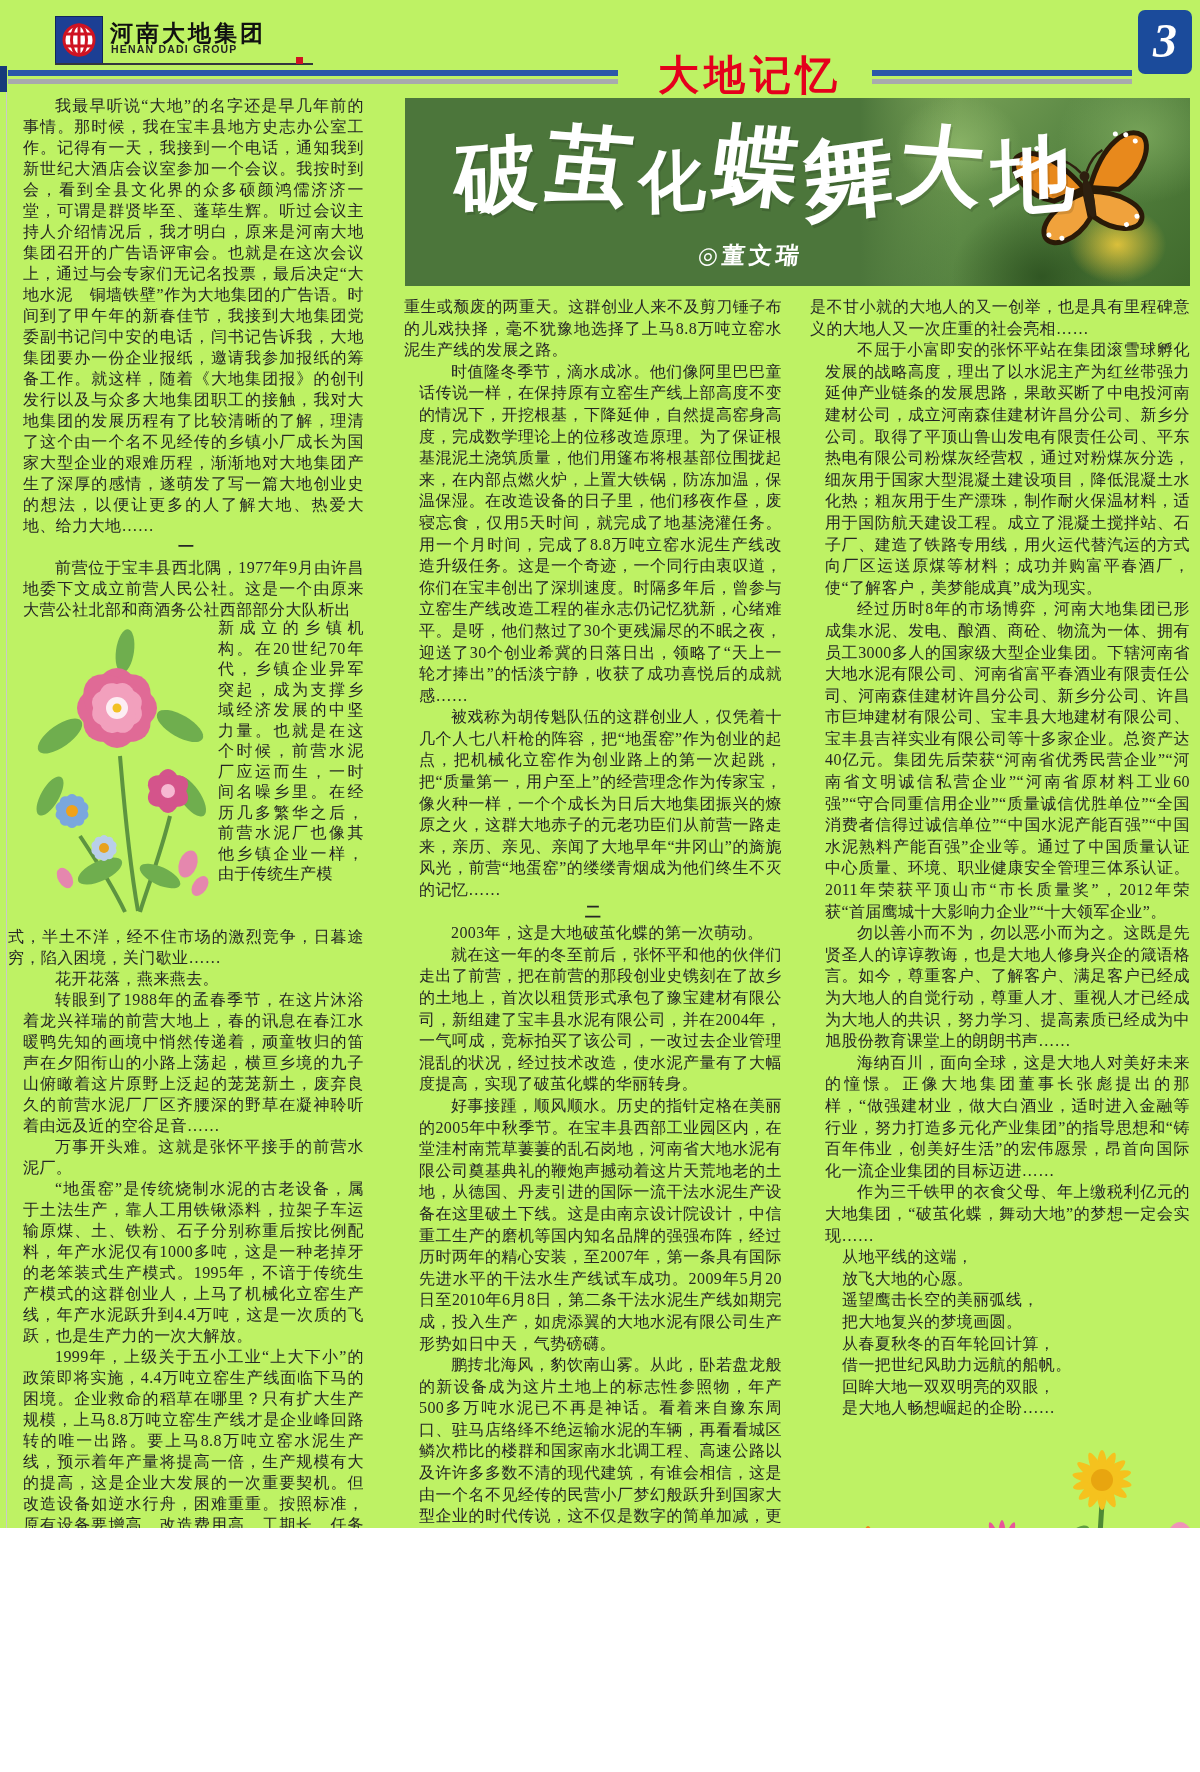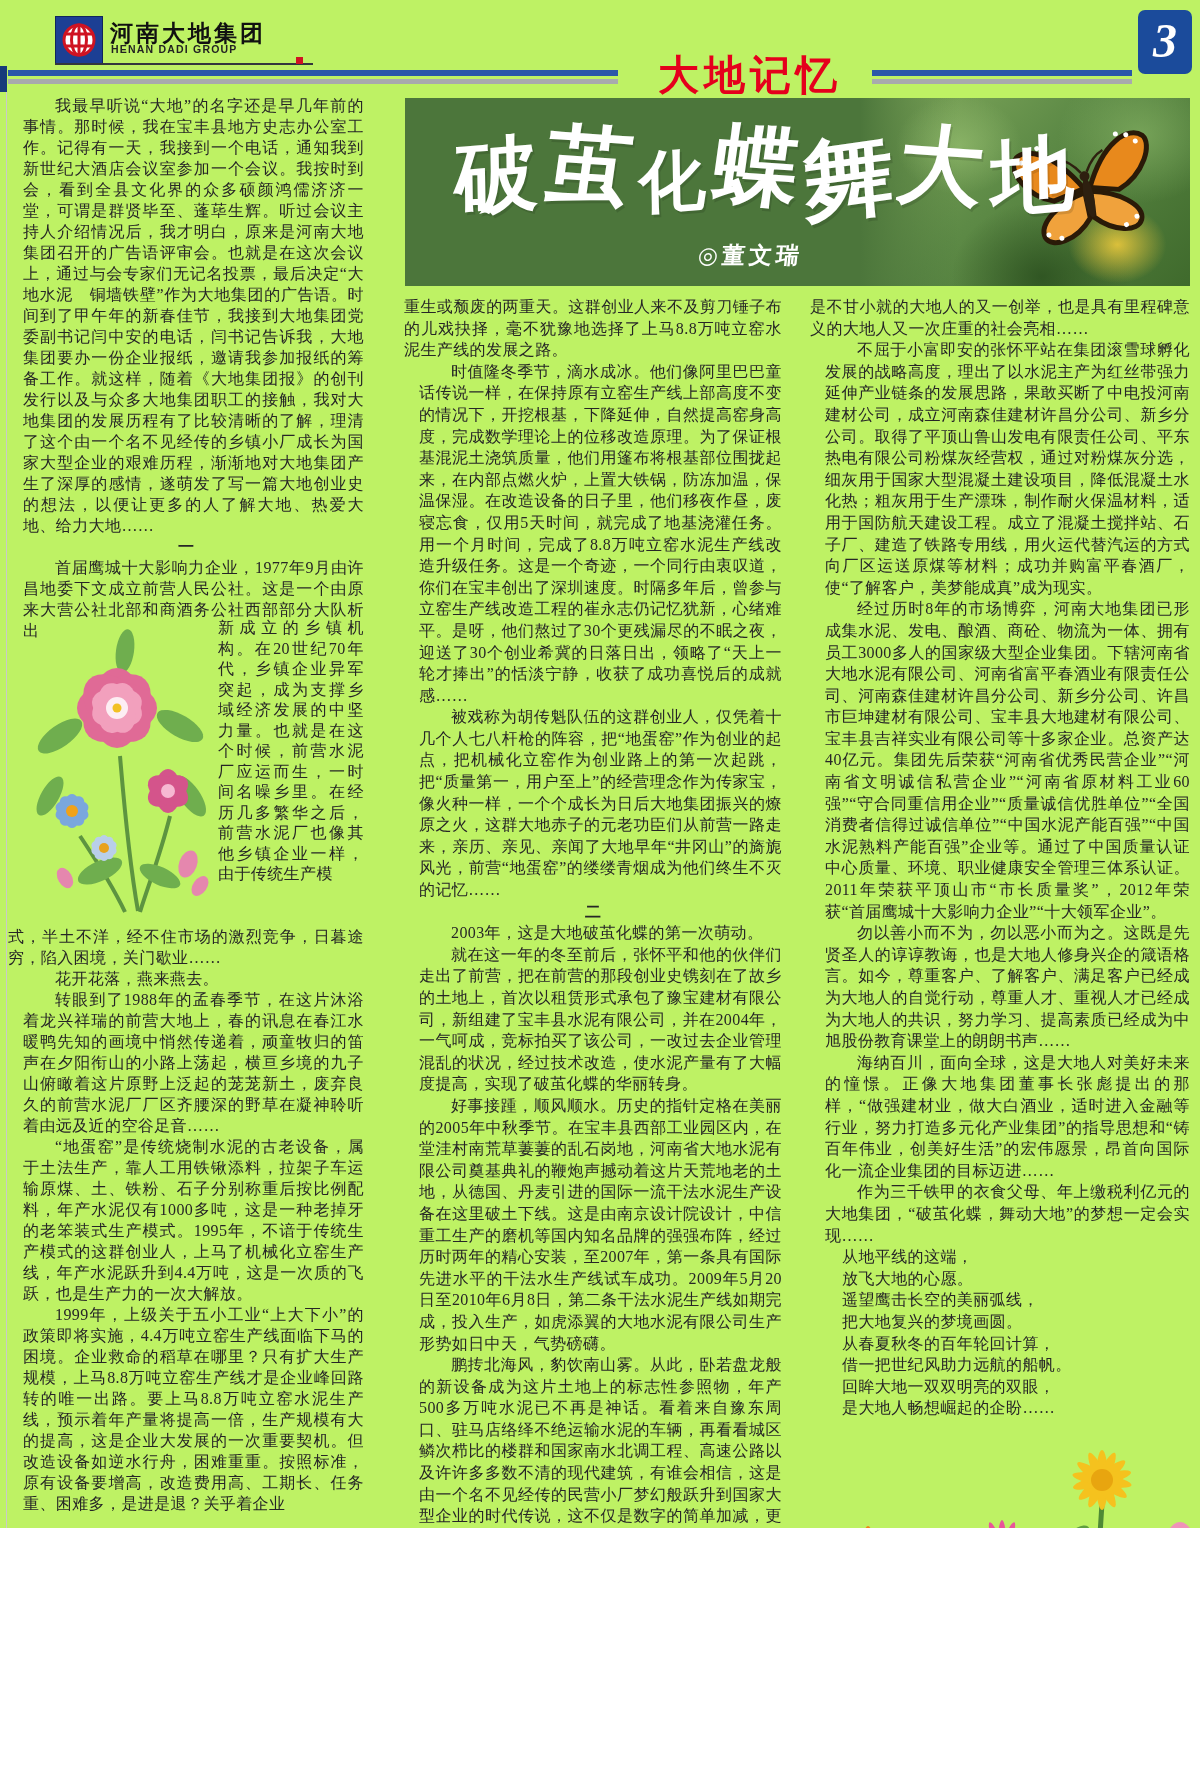--- a/index.html
+++ b/index.html
@@ -127,29 +127,30 @@
         </svg>
       </span>
     </div>
     <div id="calli-title"><span>破</span><span>茧</span><span>化</span><span>蝶</span><span>舞</span><span>大</span><span>地</span></div>
     <div id="byline">◎董文瑞</div>
   </div>
 
   <div class="abs col" id="col-left-a">
       <p class="para indent">我最早听说“大地”的名字还是早几年前的事情。那时候，我在宝丰县地方史志办公室工作。记得有一天，我接到一个电话，通知我到新世纪大酒店会议室参加一个会议。我按时到会，看到全县文化界的众多硕颜鸿儒济济一堂，可谓是群贤毕至、蓬荜生辉。听过会议主持人介绍情况后，我才明白，原来是河南大地集团召开的广告语评审会。也就是在这次会议上，通过与会专家们无记名投票，最后决定“大地水泥　铜墙铁壁”作为大地集团的广告语。时间到了甲午年的新春佳节，我接到大地集团党委副书记闫中安的电话，闫书记告诉我，大地集团要办一份企业报纸，邀请我参加报纸的筹备工作。就这样，随着《大地集团报》的创刊发行以及与众多大地集团职工的接触，我对大地集团的发展历程有了比较清晰的了解，理清了这个由一个名不见经传的乡镇小厂成长为国家大型企业的艰难历程，渐渐地对大地集团产生了深厚的感情，遂萌发了写一篇大地创业史的想法，以便让更多的人了解大地、热爱大地、给力大地……</p>
       <p class="marker">一</p>
-      <p class="para indent">首届鹰城十大影响力企业，1977年9月由许昌地委下文成立前营人民公社。这是一个由原来大营公社北部和商酒务公社西部部分大队析出</p>
+      <p class="para indent">前营位于宝丰县西北隅，1977年9月由许昌地委下文成立前营人民公社。这是一个由原来大营公社北部和商酒务公社西部部分大队析出</p>
     </div>
   <div class="abs col" id="col-left-b">
       <p class="para">新成立的乡镇机构。在20世纪70年代，乡镇企业异军突起，成为支撑乡域经济发展的中坚力量。也就是在这个时候，前营水泥厂应运而生，一时间名噪乡里。在经历几多繁华之后，前营水泥厂也像其他乡镇企业一样，由于传统生产模</p>
     </div>
   <div class="abs col" id="col-left-c">
       <p class="para">式，半土不洋，经不住市场的激烈竞争，日暮途穷，陷入困境，关门歇业……</p>
       <p class="para indent">花开花落，燕来燕去。</p>
       <p class="para indent">转眼到了1988年的孟春季节，在这片沐浴着龙兴祥瑞的前营大地上，春的讯息在春江水暖鸭先知的画境中悄然传递着，顽童牧归的笛声在夕阳衔山的小路上荡起，横亘乡境的九子山俯瞰着这片原野上泛起的茏茏新土，废弃良久的前营水泥厂厂区齐腰深的野草在凝神聆听着由远及近的空谷足音……</p>
+      <p class="para indent">万事开头难。这就是张怀平接手的前营水泥厂。</p>
       <p class="para indent">“地蛋窑”是传统烧制水泥的古老设备，属于土法生产，靠人工用铁锹添料，拉架子车运输原煤、土、铁粉、石子分别称重后按比例配料，年产水泥仅有1000多吨，这是一种老掉牙的老笨装式生产模式。1995年，不谙于传统生产模式的这群创业人，上马了机械化立窑生产线，年产水泥跃升到4.4万吨，这是一次质的飞跃，也是生产力的一次大解放。</p>
       <p class="para indent">1999年，上级关于五小工业“上大下小”的政策即将实施，4.4万吨立窑生产线面临下马的困境。企业救命的稻草在哪里？只有扩大生产规模，上马8.8万吨立窑生产线才是企业峰回路转的唯一出路。要上马8.8万吨立窑水泥生产线，预示着年产量将提高一倍，生产规模有大的提高，这是企业大发展的一次重要契机。但改造设备如逆水行舟，困难重重。按照标准，原有设备要增高，改造费用高、工期长、任务重、困难多，是进是退？关乎着企业</p>
     </div>
   <div class="abs col" id="col-middle">
       <p class="para">重生或颓废的两重天。这群创业人来不及剪刀锤子布的儿戏抉择，毫不犹豫地选择了上马8.8万吨立窑水泥生产线的发展之路。</p>
       <p class="para indent">时值隆冬季节，滴水成冰。他们像阿里巴巴童话传说一样，在保持原有立窑生产线上部高度不变的情况下，开挖根基，下降延伸，自然提高窑身高度，完成数学理论上的位移改造原理。为了保证根基混泥土浇筑质量，他们用篷布将根基部位围拢起来，在内部点燃火炉，上置大铁锅，防冻加温，保温保湿。在改造设备的日子里，他们移夜作昼，废寝忘食，仅用5天时间，就完成了地基浇灌任务。用一个月时间，完成了8.8万吨立窑水泥生产线改造升级任务。这是一个奇迹，一个同行由衷叹道，你们在宝丰创出了深圳速度。时隔多年后，曾参与立窑生产线改造工程的崔永志仍记忆犹新，心绪难平。是呀，他们熬过了30个更残漏尽的不眠之夜，迎送了30个创业希冀的日落日出，领略了“天上一轮才捧出”的恬淡宁静，收获了成功喜悦后的成就感……</p>
       <p class="para indent">被戏称为胡传魁队伍的这群创业人，仅凭着十几个人七八杆枪的阵容，把“地蛋窑”作为创业的起点，把机械化立窑作为创业路上的第一次起跳，把“质量第一，用户至上”的经营理念作为传家宝，像火种一样，一个个成长为日后大地集团振兴的燎原之火，这群大地赤子的元老功臣们从前营一路走来，亲历、亲见、亲闻了大地早年“井冈山”的旖旎风光，前营“地蛋窑”的缕缕青烟成为他们终生不灭的记忆……</p>
       <p class="marker">二</p>
       <p class="para indent">2003年，这是大地破茧化蝶的第一次萌动。</p>
       <p class="para indent">就在这一年的冬至前后，张怀平和他的伙伴们走出了前营，把在前营的那段创业史镌刻在了故乡的土地上，首次以租赁形式承包了豫宝建材有限公司，新组建了宝丰县水泥有限公司，并在2004年，一气呵成，竞标拍买了该公司，一改过去企业管理混乱的状况，经过技术改造，使水泥产量有了大幅度提高，实现了破茧化蝶的华丽转身。</p>

